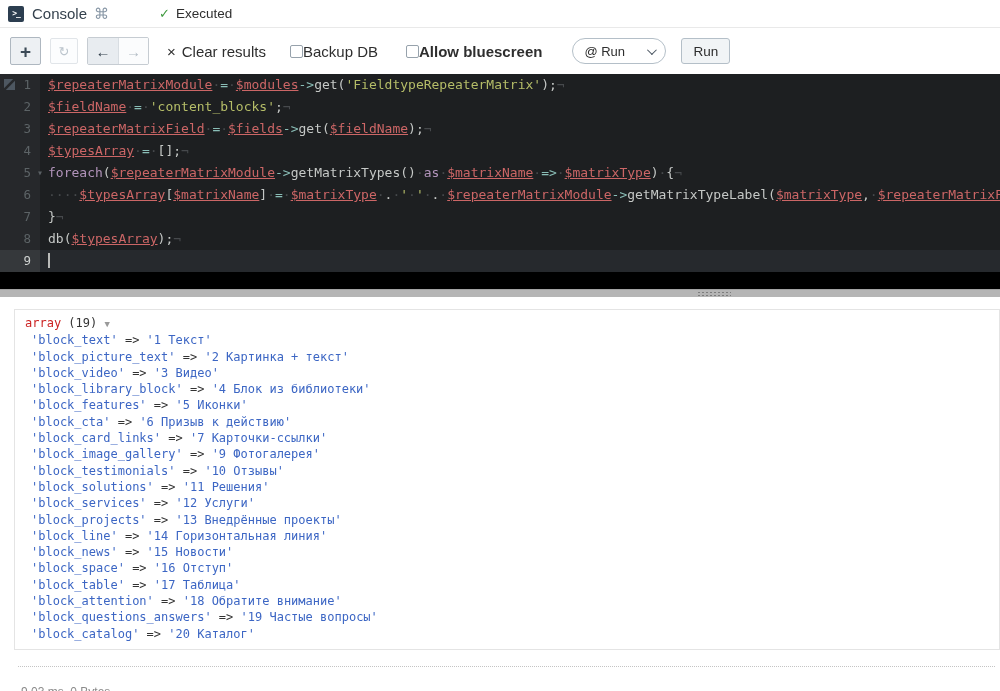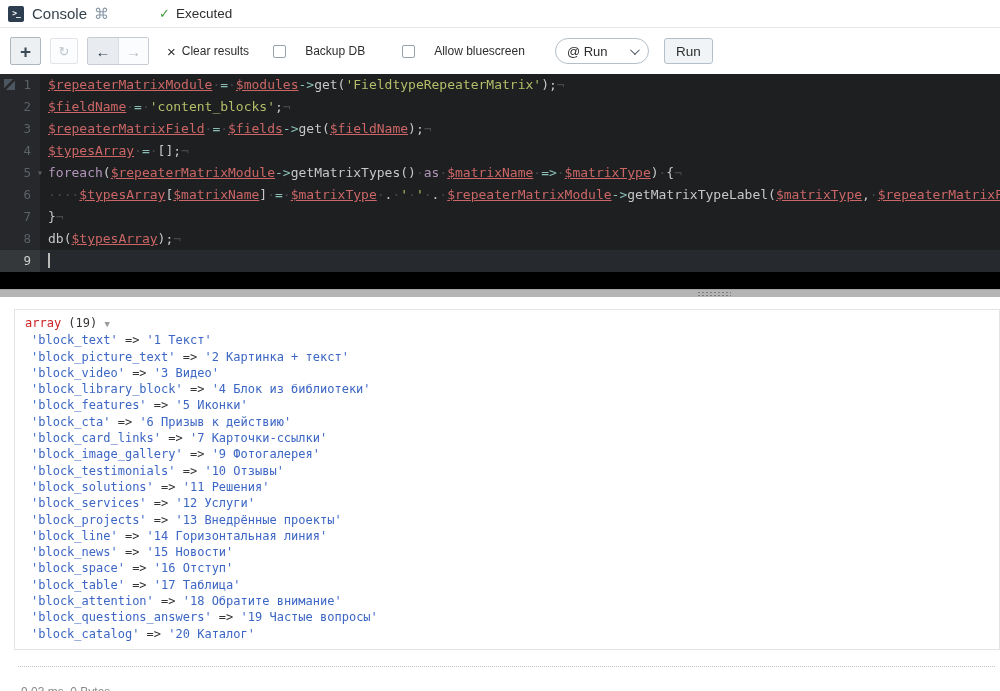--- a/index.html
+++ b/index.html
@@ -24,23 +24,23 @@
   .btn-expand { width:31px; height:28px; background:#edf0f3; border:1px solid #aeb7c0;
                 border-radius:2px; color:#3c4a57; font-size:19px; font-weight:bold; line-height:1; }
   .btn-reload { width:28px; height:26px; background:#fcfdfe; border:1px solid #e1e5e9;
                 border-radius:2px; color:#bcc5cd; font-size:13px; margin-left:9px; }
   .nav-group { display:flex; margin-left:9px; border:1px solid #c6ccd2; border-radius:2px; overflow:hidden; }
   .nav-back { width:30px; height:26px; background:#e8ecf0; color:#2f3c48; font-size:15px; }
   .nav-fwd  { width:30px; height:26px; background:#fbfcfd; color:#b3bcc5; font-size:15px;
               border-left:1px solid #d8dde2; }
   .clear { display:flex; align-items:center; gap:6px; margin-left:18px; cursor:pointer; }
   .clear .x { font-size:15px; color:#2e2e2e; line-height:1; }
-  .clear .lbl, .cb-label { font-size:12px; color:#2e2e2e; }
-  .cb-group { display:flex; align-items:flex-end; gap:19px; cursor:pointer; }
-  .cb-backup { margin-left:24px; } .cb-blue { margin-left:37px; }
+  .clear .lbl, .cb-label { font-size:15px; color:#2e2e2e; }
+  .cb-group { display:flex; align-items:center; gap:0; cursor:pointer; }
+  .cb-backup { margin-left:24px; } .cb-blue { margin-left:28px;font-weight:bold; }
   .cbx { width:13px; height:13px; border:1px solid #97a2ac; border-radius:2px; background:#fff; }
   .select-pill { margin-left:30px; width:94px; height:26px; border:1px solid #b4bfc8;
                  border-radius:13px; display:flex; align-items:center; padding:0 11px;
                  font-size:13px; color:#2e2e2e; cursor:pointer; }
   .select-pill .chev { margin-left:auto; width:7px; height:7px; border-right:1.6px solid #4a5560;
                        border-bottom:1.6px solid #4a5560; transform:rotate(45deg) translateY(-2px); }
   .run-btn { margin-left:15px; width:49px; height:26px; background:#f1f4f6; border:1px solid #b4bfc8;
              border-radius:3px; font-size:13.5px; color:#2e2e2e; font-family:inherit; cursor:pointer; }
 
   

